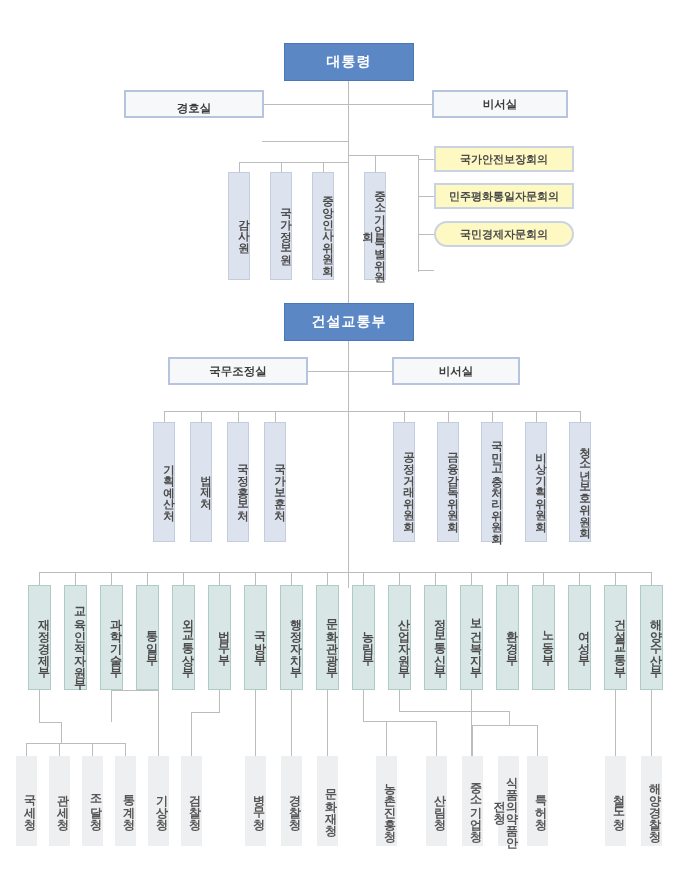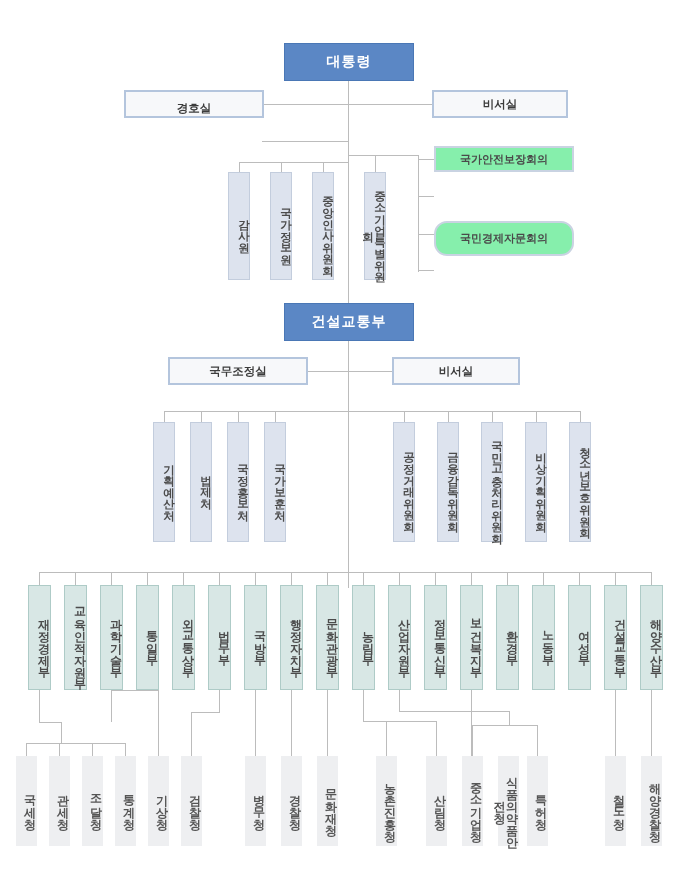--- a/index.html
+++ b/index.html
@@ -11,21 +11,21 @@
   .ln.v{width:1px;}
   .ln.h{height:1px;}
 
   
   .box{position:absolute;box-sizing:border-box;display:flex;align-items:center;justify-content:center;text-align:center;}
 
   .top{background:#5b87c5;border:1px solid #4a77b5;color:#ffffff;font-size:14px;font-weight:bold;letter-spacing:1px;}
 
   .plain{background:#f7f8fa;border:2px solid #b4c5dd;color:#3c3c3c;font-size:11.5px;font-weight:bold;}
 
-  .advis{background:#86efac;border:2px solid #c9d3e2;color:#4a4a4a;font-size:11px;font-weight:bold;}
+  .advis{background:#fef9c3;border:2px solid #c9d3e2;color:#4a4a4a;font-size:11px;font-weight:bold;}
 
   
   .vt{writing-mode:vertical-rl;text-orientation:upright;line-height:1.04;letter-spacing:0px;}
 
   .vpres{background:#dde3ee;border:1px solid #c3cddd;color:#4c4c4c;font-size:11.5px;font-weight:bold;
          align-items:flex-start;justify-content:center;padding-top:5px;}
 
   .vpm{background:#dde3ee;border:1px solid #c3cddd;color:#4c4c4c;font-size:11.5px;font-weight:bold;
        align-items:flex-start;justify-content:center;padding-top:5px;}
 
@@ -63,21 +63,24 @@
   <div class="ln h" style="left:348px;top:155px;width:71px;height:1px;"></div>
 
   <div class="ln h" style="left:418px;top:159px;width:16px;height:1px;"></div>
   <div class="ln h" style="left:418px;top:196px;width:16px;height:1px;"></div>
   <div class="ln h" style="left:418px;top:234px;width:16px;height:1px;"></div>
   <div class="ln h" style="left:418px;top:270px;width:16px;height:1px;"></div>
 
   <div class="box advis" style="left:434px;top:146px;width:140px;height:26px;">
     <span>국가안전보장회의</span>
   </div>
-  <div class="box advis" style="left:434px;top:221px;width:140px;height:35px;border-radius:13px;">
+  <div class="box advis" style="left:434px;top:183px;width:140px;height:26px;">
+    <span>민주평화통일자문회의</span>
+  </div>
+  <div class="box advis" style="left:434px;top:221px;width:140px;height:26px;border-radius:13px;">
     <span>국민경제자문회의</span>
   </div>
 
   <div class="ln h" style="left:239px;top:162px;width:110px;height:1px;"></div>
   <div class="ln v" style="left:239px;top:162px;width:1px;height:10px;"></div>
   <div class="ln v" style="left:281px;top:162px;width:1px;height:10px;"></div>
   <div class="ln v" style="left:323px;top:162px;width:1px;height:10px;"></div>
   <div class="ln v" style="left:375px;top:155px;width:1px;height:17px;"></div>
 
   <div class="box vt vpres" style="left:228px;top:172px;width:22px;height:108px;">

